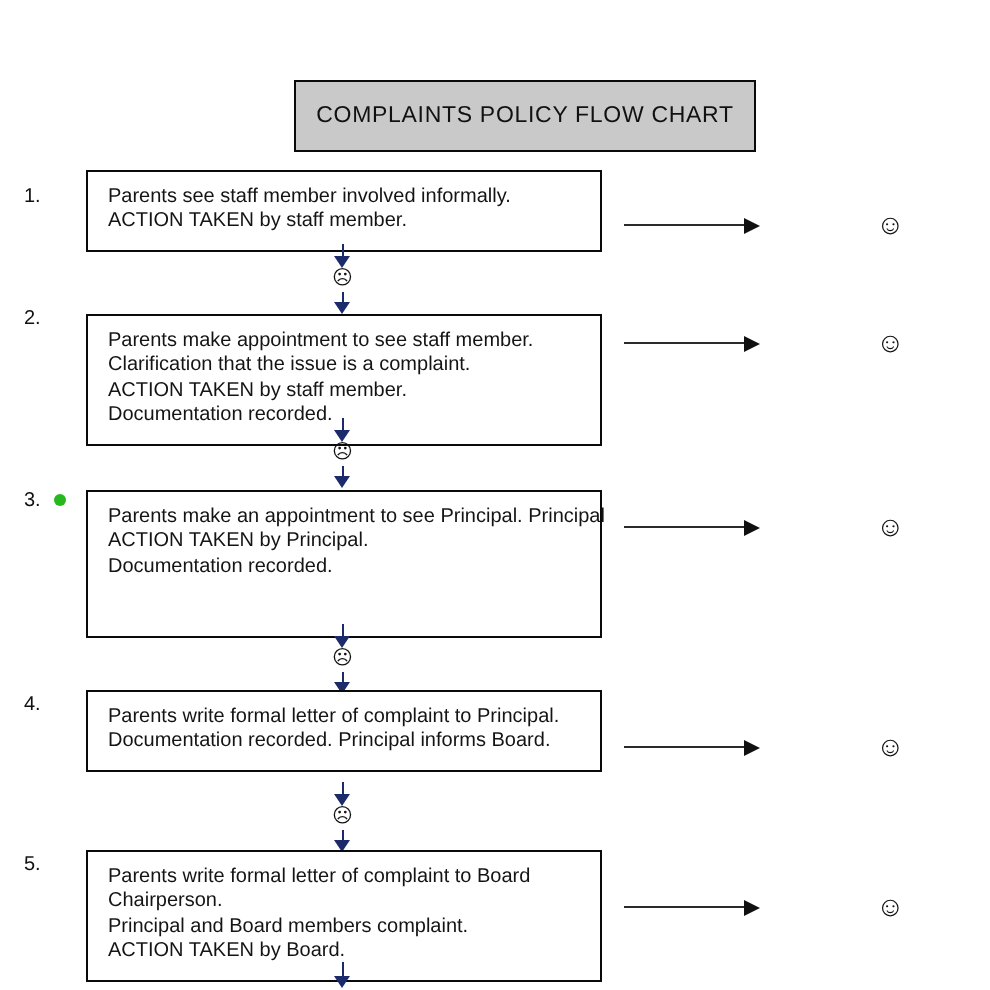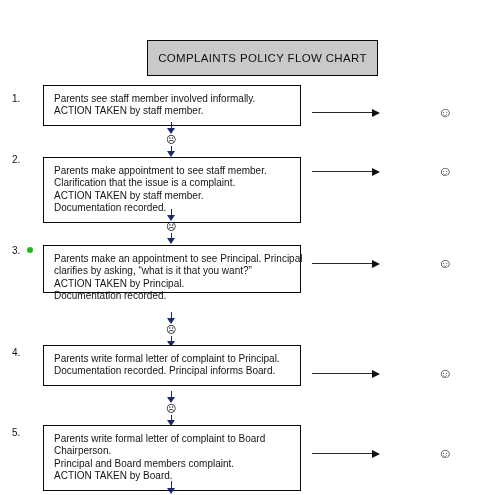--- a/index.html
+++ b/index.html
@@ -192,23 +192,22 @@
   </div>
   <div class="frowny" style="left:166px; top:222px;">☹</div>
   <div class="v-arrow" style="left:167px; top:233px; height:11px;">
     <div class="shaft"></div>
     <div class="head"></div>
   </div>
 
   <div class="step">
     <div class="step-number" style="top:246px;">3.</div>
     <div class="step-dot" style="top:247px;"></div>
-    <div class="step-box" style="top:245px; height:48px;">
+    <div class="step-box" style="top:245px; height:74px;">
       <div class="step-line">Parents make an appointment to see Principal. Principal</div>
-      <div class="step-line">clarifies by asking, “what is it that you want?”</div>
       <div class="step-line">ACTION TAKEN by Principal.</div>
       <div class="step-line">Documentation recorded.</div>
     </div>
   </div>
   <div class="h-arrow" style="left:312px; top:259px; width:68px;">
     <div class="shaft"></div>
     <div class="head"></div>
   </div>
   <div class="smiley" style="left:438px; top:256px;">☺</div>
 

